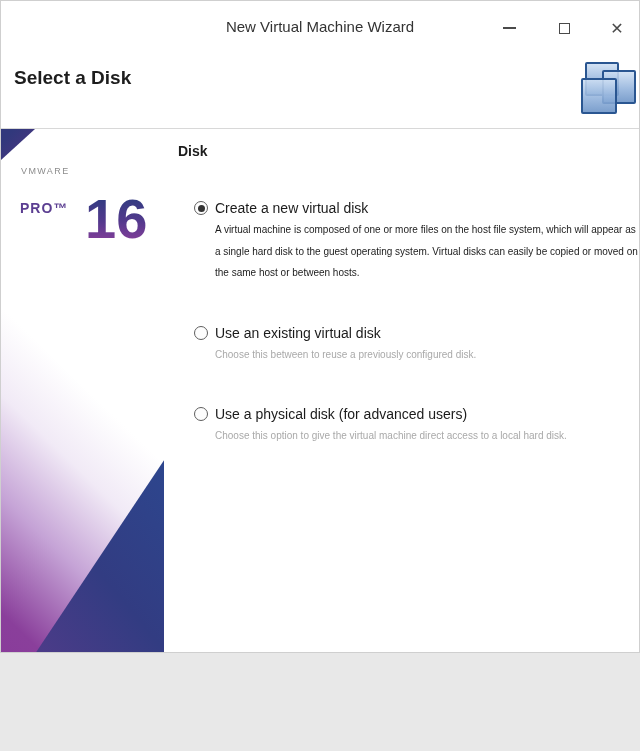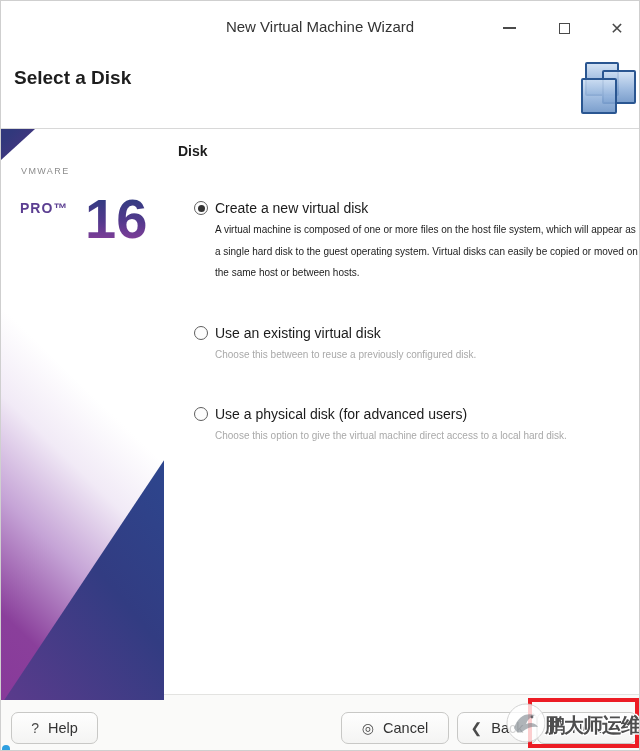--- a/index.html
+++ b/index.html
@@ -1,19 +1,19 @@
 <!DOCTYPE html>
 <html><head>
 <meta charset="utf-8">
 <style>
   * { margin:0; padding:0; box-sizing:border-box; }
   html,body { background:#e8e8e8; }
   body { font-family:"Liberation Sans","DejaVu Sans",sans-serif; color:#2d2d2d; }
   #window {
-    position:relative; width:640px; height:751px; background:#ffffff;
+    position:relative; width:640px; height:653px; background:#ffffff;
     border:1px solid #cfcfcf; overflow:hidden; font-size:14px;
   }
 
   
   .titlebar { position:absolute; left:0; top:0; width:100%; height:53px; background:#ffffff; }
   .titlebar-title {
     position:absolute; left:0; right:0; top:17px; text-align:center;
     font-size:15px; color:#333333;
   }
   .winbtn { position:absolute; top:14px; width:28px; height:26px; display:flex; align-items:center; justify-content:center; cursor:default; color:#4a4a4a; }

